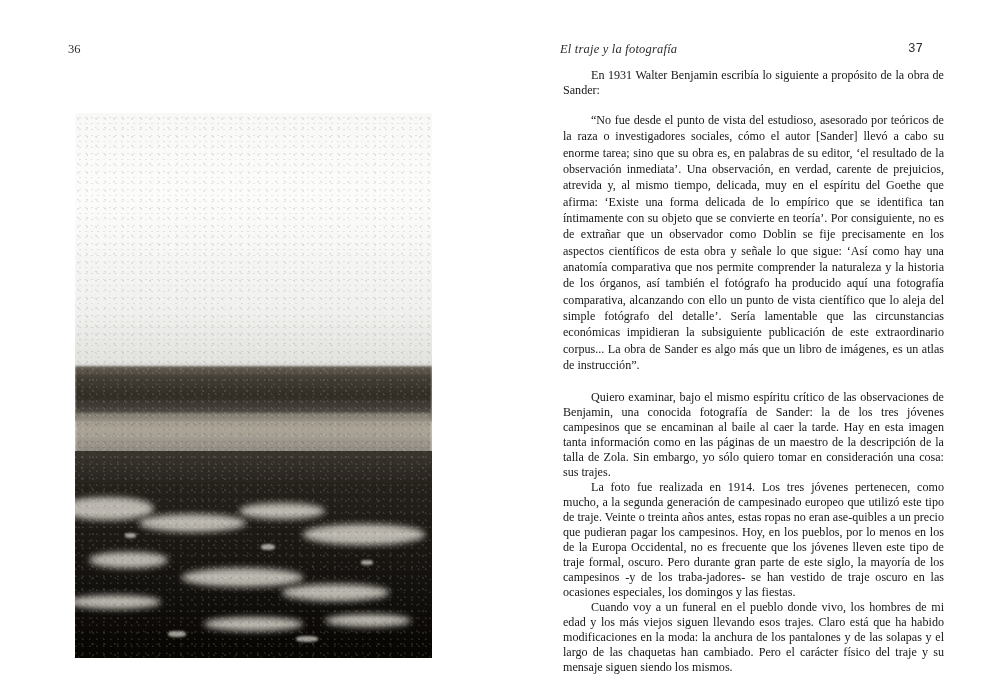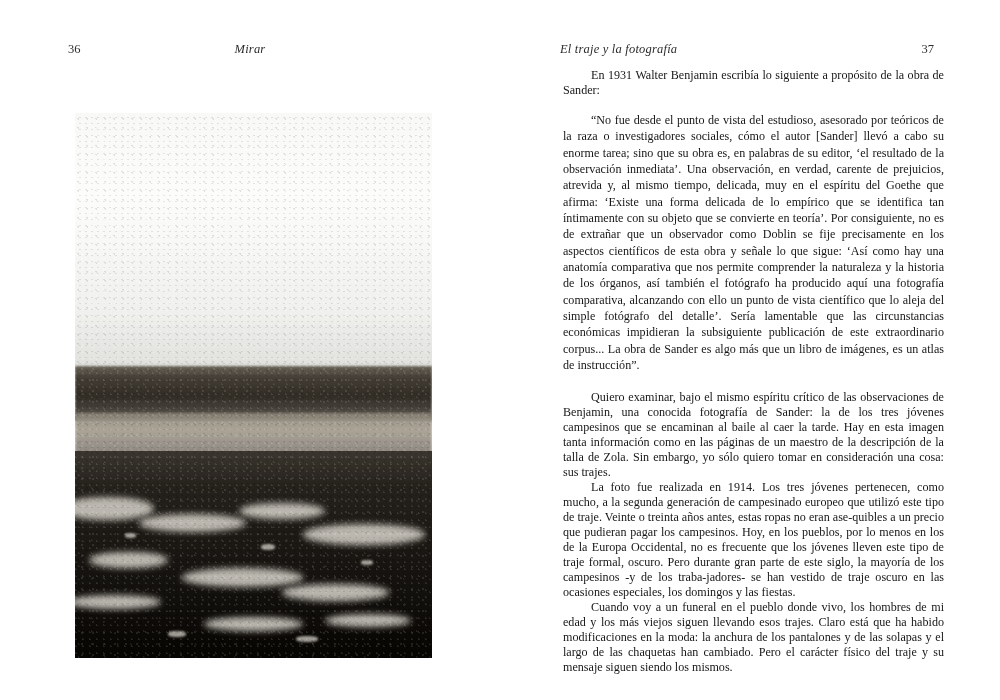--- a/index.html
+++ b/index.html
@@ -45,21 +45,21 @@
   }
   .head-title {
     font-style: italic;
     font-size: 12.5px;
     color: #2b2b2b;
     letter-spacing: .2px;
   }
   .rh-left-folio  { left: 68px; }
   .rh-left-title  { left: 0; width: 500px; text-align: center; }
   .rh-right-title { left: 60px; text-align: right; }
-  .rh-right-folio { right: 66px; }
+  .rh-right-folio { right: 77px; font-family: Liberation Mono, monospace; }
 
   
   .plate {
     position: absolute;
     left: 75px;
     top: 113px;
     width: 357px;
     height: 545px;
     overflow: hidden;
     background: #e9e9e7;
@@ -214,21 +214,20 @@
 </style>
 </head>
 <body>
 
 <div class="spread">
 
   <div class="page page-left">
 
     <div class="running-head rh-left-folio folio">36</div>
 
-    <div class="running-head rh-left-title head-title">Mirar</div>
 
     <div class="plate">
       <div class="photo">
 
         <div class="sky"></div>
         <div class="hill"></div>
         <div class="hill2"></div>
         <div class="ground"></div>
 
         <div class="snow-patch" style="left:-4%;top:70.5%;width:26%;height:4.2%;"></div>

